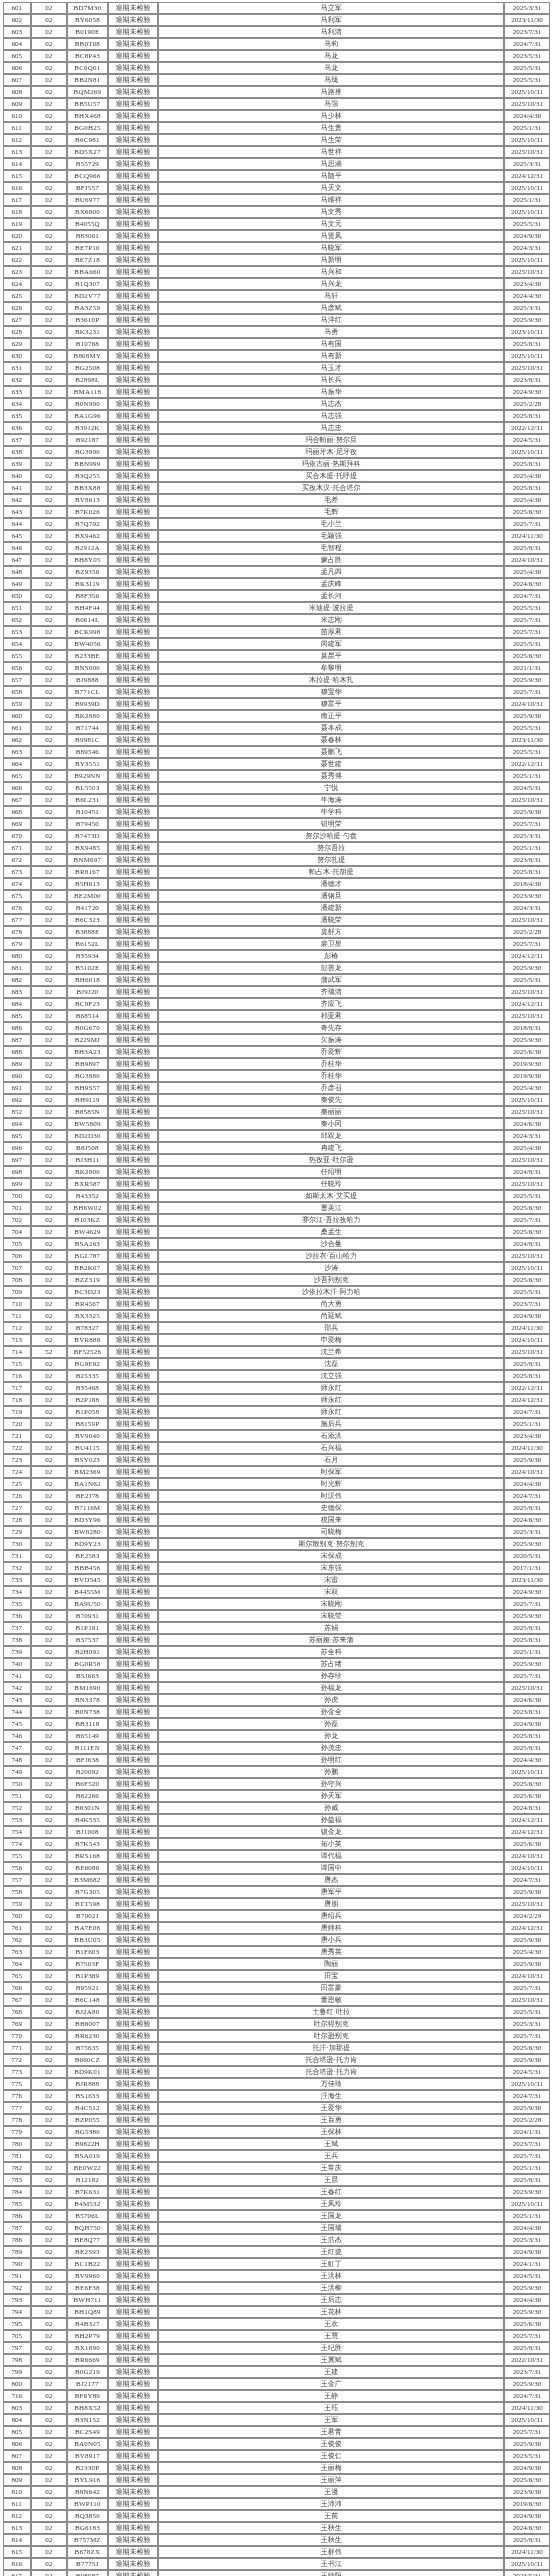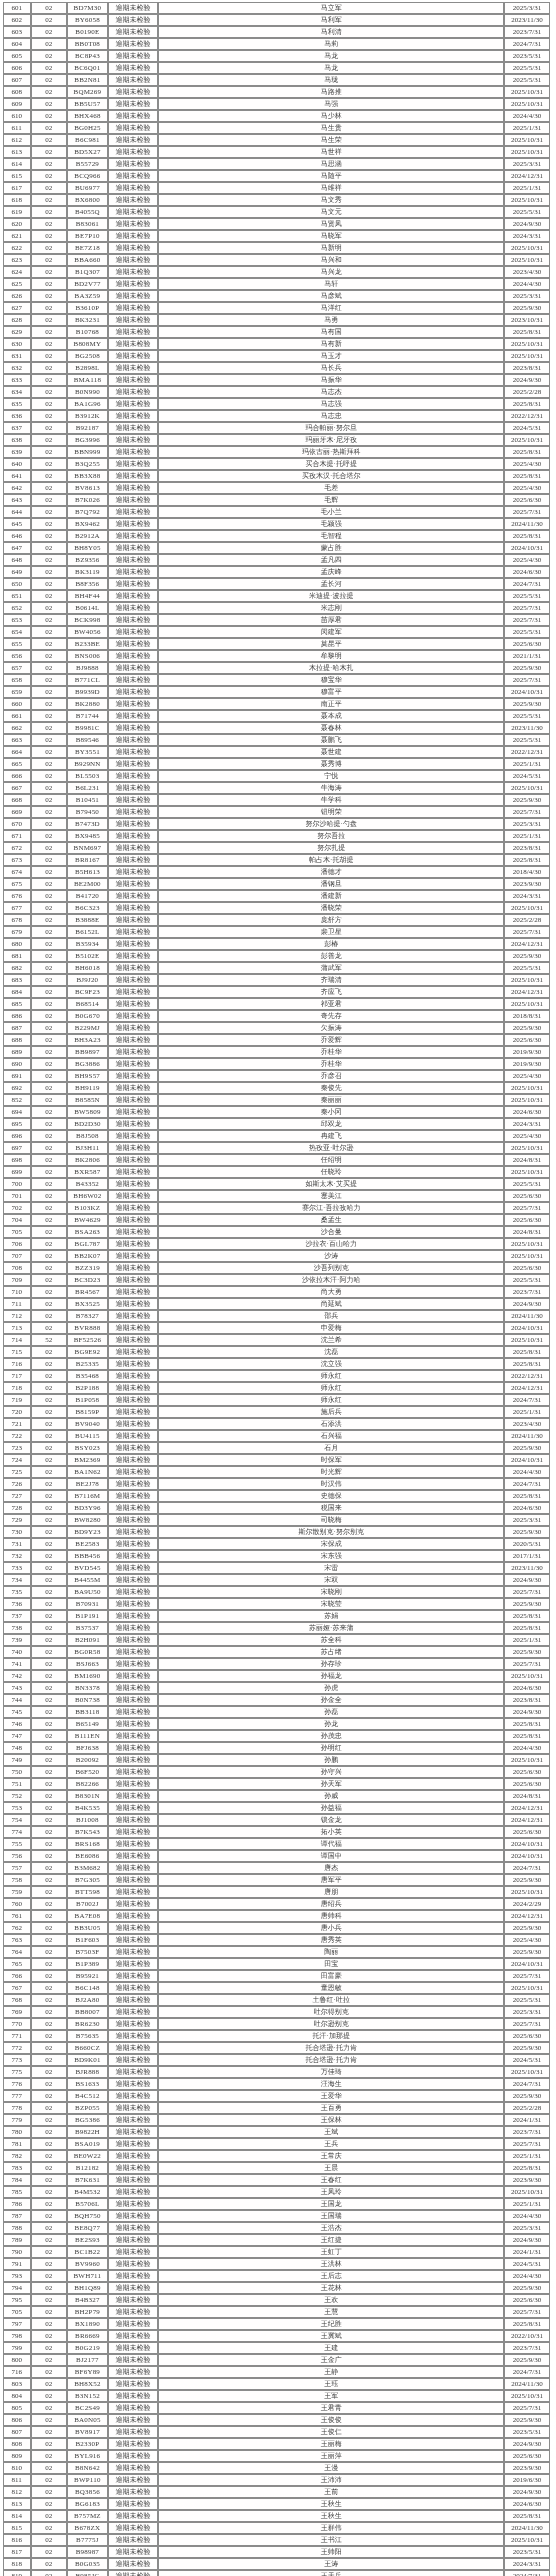--- a/index.html
+++ b/index.html
@@ -158,20 +158,28 @@
         </tr>
         <tr>
           <td class="c0">615</td>
           <td class="c1">02</td>
           <td class="c2">BCQ966</td>
           <td class="c3">逾期未检验</td>
           <td class="c4">马随平</td>
           <td class="c5">2024/12/31</td>
         </tr>
         <tr>
+          <td class="c0">616</td>
+          <td class="c1">02</td>
+          <td class="c2">BFJ557</td>
+          <td class="c3">逾期未检验</td>
+          <td class="c4">马天文</td>
+          <td class="c5">2025/10/31</td>
+        </tr>
+        <tr>
           <td class="c0">617</td>
           <td class="c1">02</td>
           <td class="c2">BU6977</td>
           <td class="c3">逾期未检验</td>
           <td class="c4">马维祥</td>
           <td class="c5">2025/1/31</td>
         </tr>
         <tr>
           <td class="c0">618</td>
           <td class="c1">02</td>
@@ -1548,20 +1556,28 @@
           <td class="c4">王虹丁</td>
           <td class="c5">2024/1/31</td>
         </tr>
         <tr>
           <td class="c0">791</td>
           <td class="c1">02</td>
           <td class="c2">BV9960</td>
           <td class="c3">逾期未检验</td>
           <td class="c4">王洪林</td>
           <td class="c5">2024/5/31</td>
+        </tr>
+        <tr>
+          <td class="c0">792</td>
+          <td class="c1">02</td>
+          <td class="c2">BE6F38</td>
+          <td class="c3">逾期未检验</td>
+          <td class="c4">王洪柳</td>
+          <td class="c5">2025/9/30</td>
         </tr>
         <tr>
           <td class="c0">793</td>
           <td class="c1">02</td>
           <td class="c2">BWH711</td>
           <td class="c3">逾期未检验</td>
           <td class="c4">王后志</td>
           <td class="c5">2024/4/30</td>
         </tr>
         <tr>

